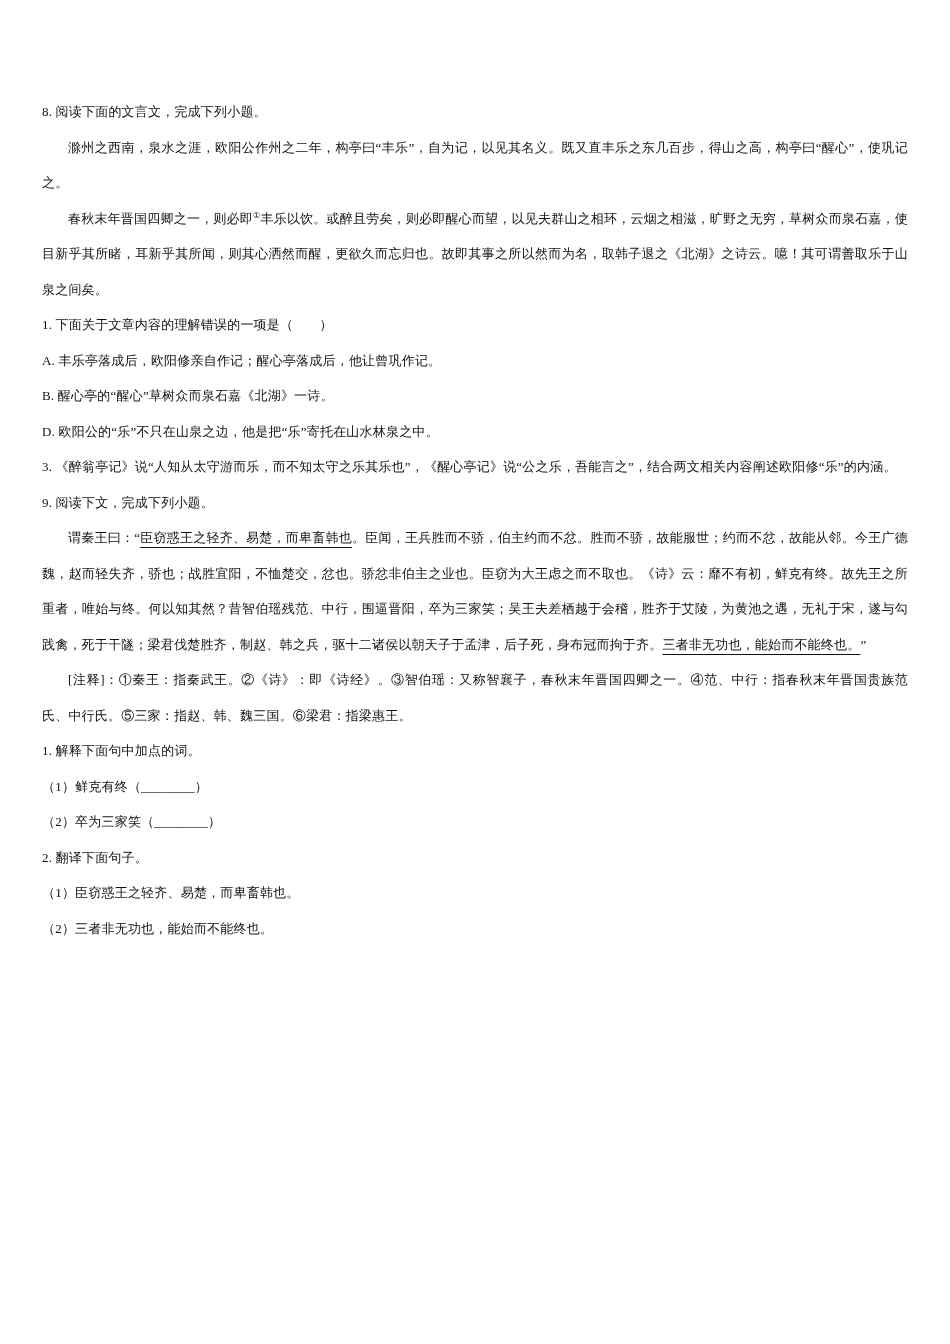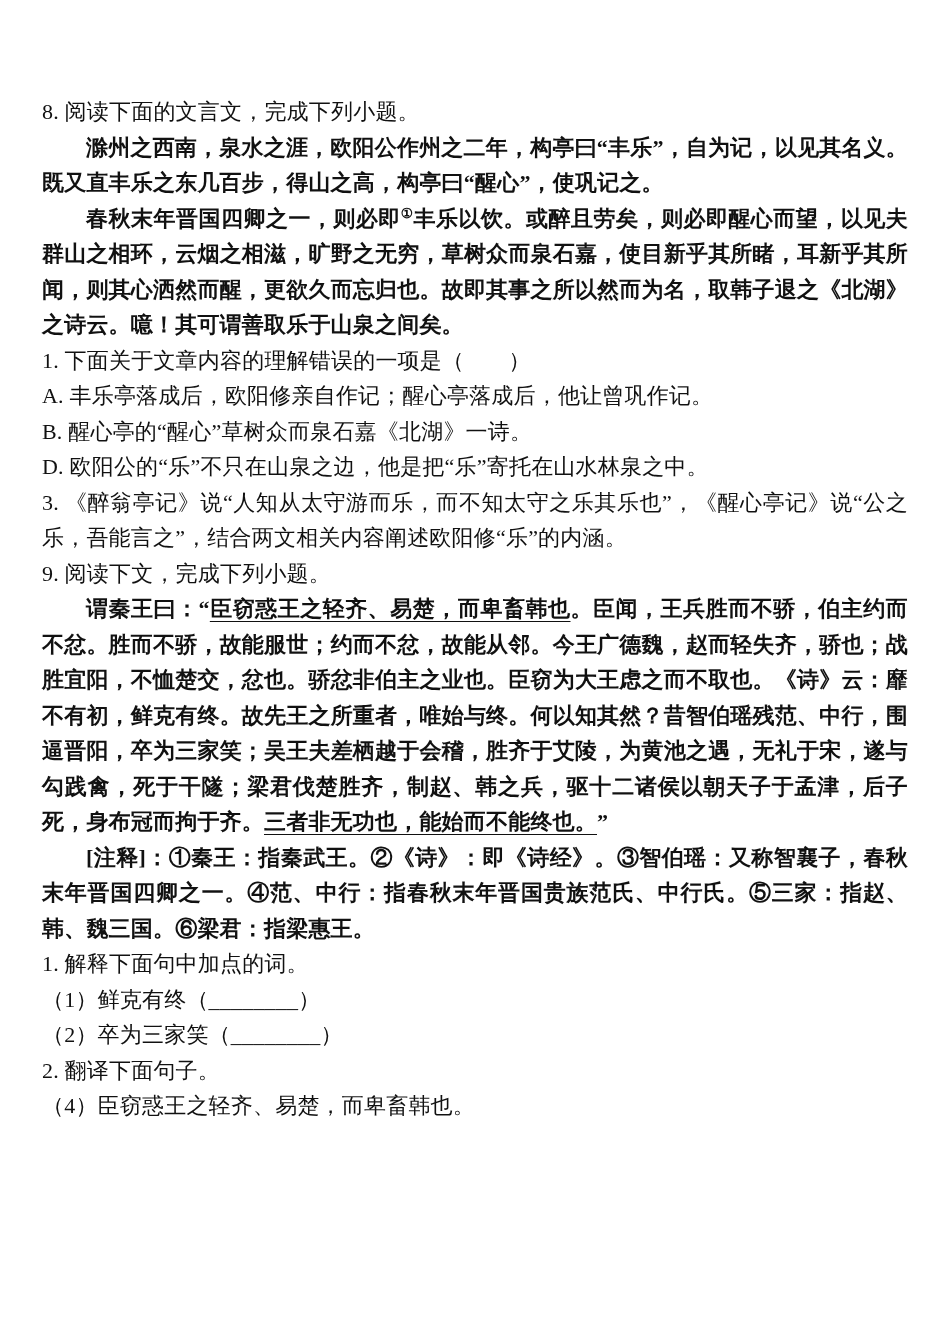--- a/index.html
+++ b/index.html
@@ -16,29 +16,28 @@
   }
   .page {
     position: absolute;
     left: 42px;
     top: 94px;
     width: 866px;
   }
   .line {
     margin: 0;
     padding: 0;
-    font-size: 22px;
+    font-size: 13px;
     line-height: 35.5px;
     text-align: justify;
     letter-spacing: 0.2px;
     word-break: break-all;
   }
   .line.indent {
     text-indent: 2em;
-    font-weight: bold;
   }
   .u {
     text-decoration: underline;
     text-underline-offset: 5px;
     text-decoration-thickness: 1px;
     margin-top: 47px;
   }
   sup.sup {
     font-size: 0.62em;
     line-height: 0;
@@ -58,15 +57,16 @@
       <p class="line"><span>B. 醒心亭的“醒心”草树众而泉石嘉《北湖》一诗。</span></p>
       <p class="line"><span>D. 欧阳公的“乐”不只在山泉之边，他是把“乐”寄托在山水林泉之中。</span></p>
       <p class="line"><span>3. 《醉翁亭记》说“人知从太守游而乐，而不知太守之乐其乐也”，《醒心亭记》说“公之乐，吾能言之”，结合两文相关内容阐述欧阳修“乐”的内涵。</span></p>
       <p class="line"><span>9. 阅读下文，完成下列小题。</span></p>
       <p class="line indent"><span>谓秦王曰：“</span><span class="u">臣窃惑王之轻齐、易楚，而卑畜韩也</span><span>。臣闻，王兵胜而不骄，伯主约而不忿。胜而不骄，故能服世；约而不忿，故能从邻。今王广德魏，赵而轻失齐，骄也；战胜宜阳，不恤楚交，忿也。骄忿非伯主之业也。臣窃为大王虑之而不取也。《诗》云：靡不有初，鲜克有终。故先王之所重者，唯始与终。何以知其然？昔智伯瑶残范、中行，围逼晋阳，卒为三家笑；吴王夫差栖越于会稽，胜齐于艾陵，为黄池之遇，无礼于宋，遂与勾践禽，死于干隧；梁君伐楚胜齐，制赵、韩之兵，驱十二诸侯以朝天子于孟津，后子死，身布冠而拘于齐。</span><span class="u">三者非无功也，能始而不能终也。</span><span>”</span></p>
       <p class="line indent"><span>[注释]：①秦王：指秦武王。②《诗》：即《诗经》。③智伯瑶：又称智襄子，春秋末年晋国四卿之一。④范、中行：指春秋末年晋国贵族范氏、中行氏。⑤三家：指赵、韩、魏三国。⑥梁君：指梁惠王。</span></p>
       <p class="line"><span>1. 解释下面句中加点的词。</span></p>
       <p class="line"><span>（1）鲜克有终（________）</span></p>
       <p class="line"><span>（2）卒为三家笑（________）</span></p>
       <p class="line"><span>2. 翻译下面句子。</span></p>
-      <p class="line"><span>（4）臣窃惑王之轻齐、易楚，而卑畜韩也。</span></p>
+      <p class="line"><span>（1）臣窃惑王之轻齐、易楚，而卑畜韩也。</span></p>
+      <p class="line"><span>（2）三者非无功也，能始而不能终也。</span></p>
     </div>
 </div>
 
 </body></html>

